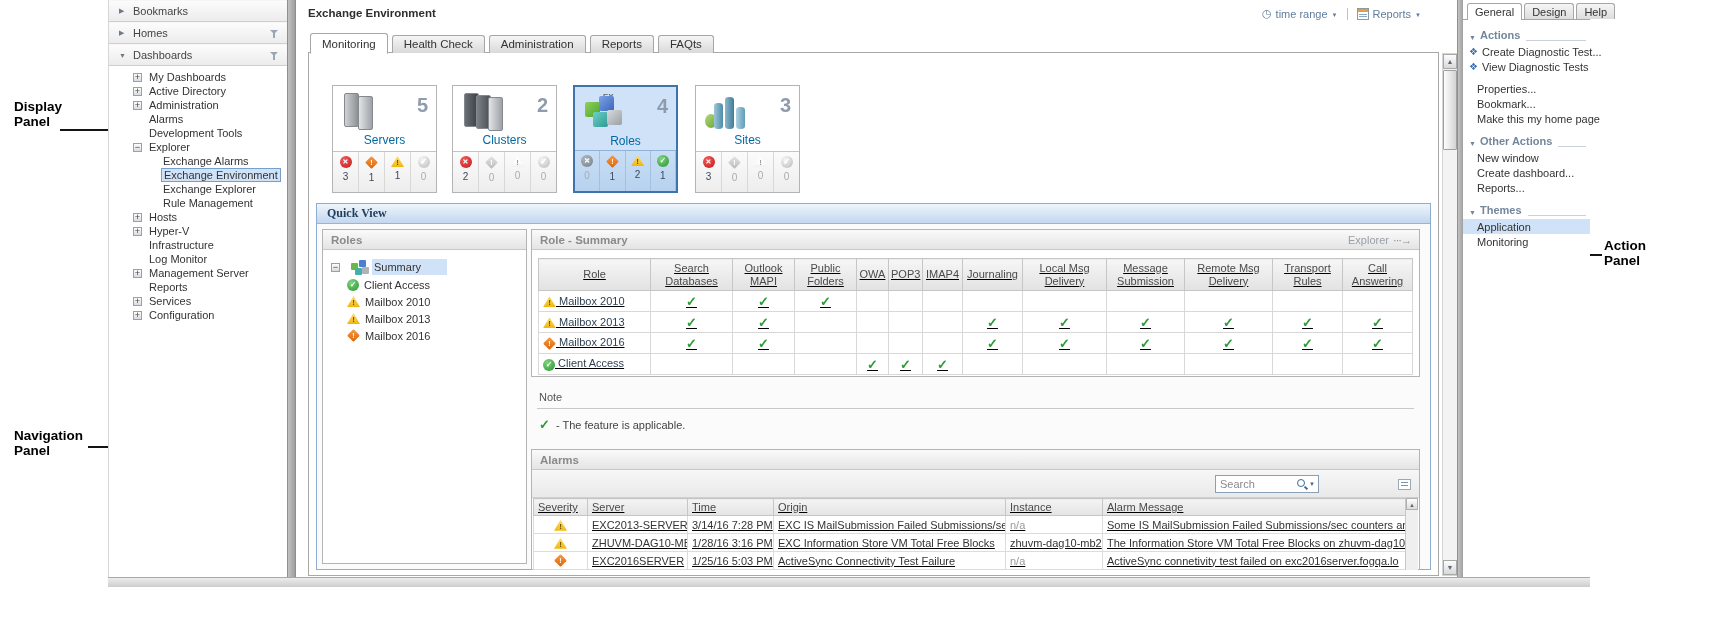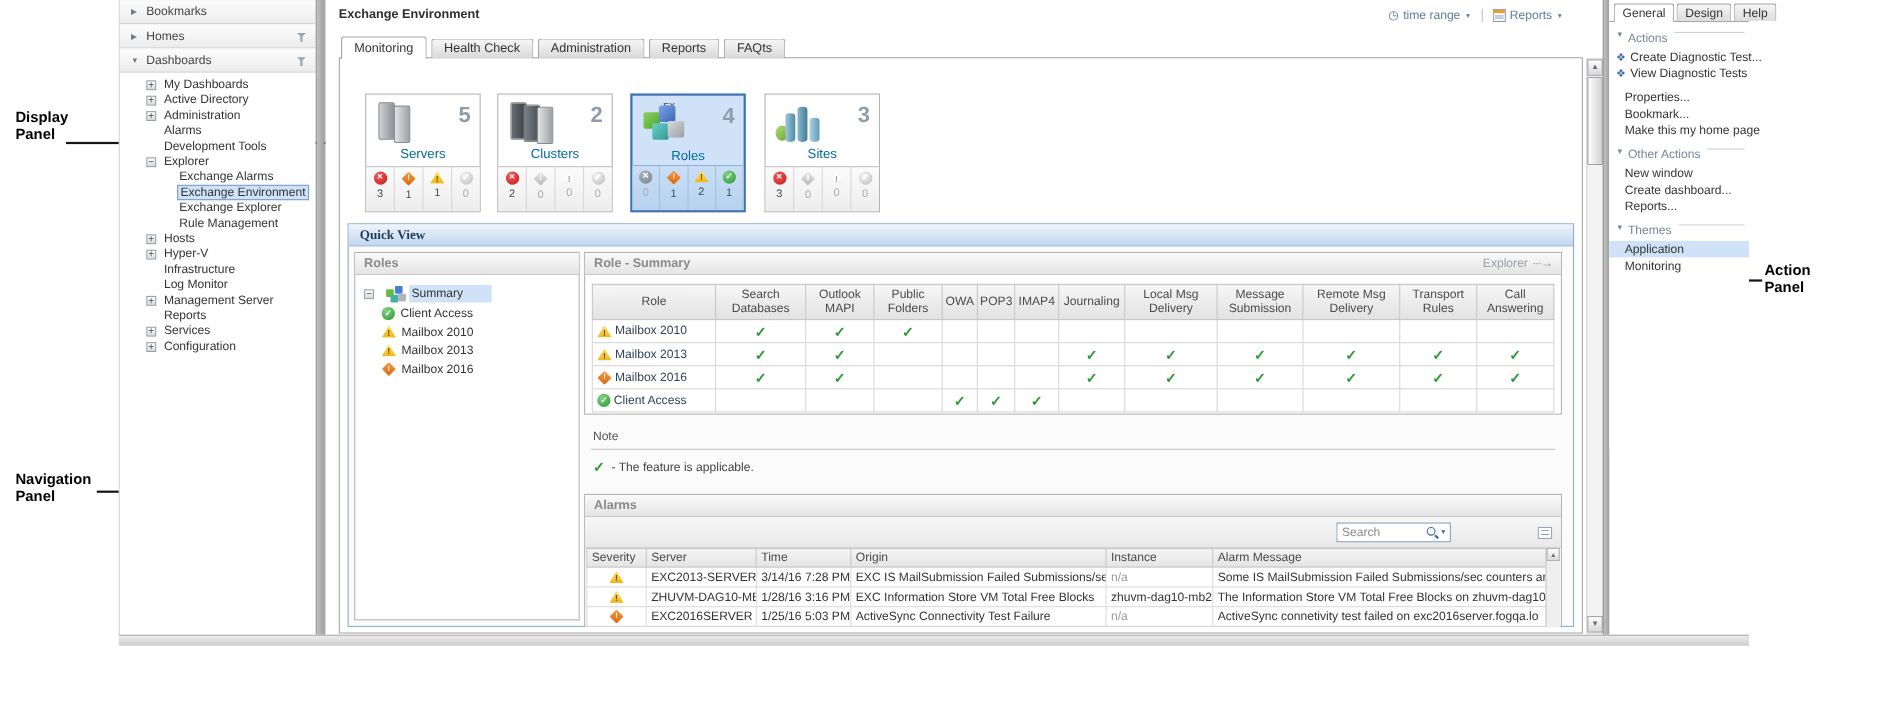--- a/index.html
+++ b/index.html
@@ -98,21 +98,21 @@
   
   .qr-root { margin:8px 0 0 8px; display:flex; align-items:center; height:18px; }
   .cubes { width:17px; height:16px; position:relative; margin:0 4px 0 4px; }
   .cubes i { position:absolute; width:7px; height:7px; border-radius:1px; }
   .cubes .a { left:0; top:4px; background:#68b844; } .cubes .b { left:8px; top:1px; background:#4a80d0; }
   .cubes .c { left:4px; top:9px; background:#44b0a8; } .cubes .d { left:11px; top:8px; background:#b0b4b8; }
   .qr-rootlbl { font-size:11px; color:#333; background:#cfe2f7; padding:2px 26px 2px 2px; }
   .qr-item { display:flex; align-items:center; gap:5px; height:17px; margin-left:24px; font-size:11px; color:#333; cursor:pointer; }
 
   
-  table { border-collapse:collapse; table-layout:fixed; }
+  table { border-collapse:collapse; table-layout:fixed;text-decoration:underline; }
   .sumtbl { position:absolute; left:6px; top:28px; width:875px; font-size:11px; }
   .sumtbl th { background:linear-gradient(#f6f6f6,#e2e2e2); border:1px solid #c6c6c6; color:#4a4a4a; font-weight:normal; height:32px; padding:0 2px; text-align:center; line-height:13px; }
   .sumtbl td { border:1px solid #d8d8d8; height:21px; text-align:center; }
   .sumtbl td.lbl { text-align:left; padding-left:4px; white-space:nowrap; color:#2f4255; }
   .check { color:#2f9b36; font-weight:bold; font-size:13px; }
 
   .note-title { font-size:11px; color:#555; }
   .note-rule { height:1px; background:#c8c8c8; }
   .note-line { font-size:11px; color:#444; display:flex; align-items:center; gap:6px; }
 
@@ -138,21 +138,21 @@
   
   .vscroll { left:1442px; top:53px; width:16px; height:523px; background:#f3f3f3; border:1px solid #d4d4d4; }
   .sb-btn { position:absolute; left:0; width:14px; height:15px; background:linear-gradient(#fdfdfd,#d8d8d8); border:1px solid #a8a8a8; text-align:center; font-size:7px; line-height:14px; color:#5a6a7a; cursor:pointer; }
   .sb-thumb { position:absolute; left:0; top:16px; width:14px; height:80px; background:linear-gradient(90deg,#fdfdfd,#d4d4d4); border:1px solid #a0a0a0; border-radius:1px; cursor:grab; }
 
   
   .apanel { left:1463px; top:0; width:127px; height:408px; background:#fff; font-size:11px; color:#333; }
   .ap-tabs { display:flex; gap:2px; padding:3px 0 0 4px; border-bottom:1px solid #a6a6a6; }
   .ap-tab { padding:2px 7px 1px; border:1px solid #a6a6a6; border-bottom:none; border-radius:3px 3px 0 0; background:linear-gradient(#f6f6f6,#dcdcdc); cursor:pointer; }
   .ap-tab.active { background:#fff; margin-bottom:-1px; padding-bottom:2px; }
-  .ap-sec { display:flex; align-items:flex-start; margin:9px 4px 3px 6px; color:#73879c; }
+  .ap-sec { display:flex; align-items:flex-end; margin:9px 4px 3px 6px; color:#73879c;font-weight:bold; }
   .ap-sec .sarr { font-size:7px; margin-right:4px; color:#73879c; }
   .ap-sec .rule { flex:1; height:1px; background:#ccd2da; margin-left:6px; }
   .ap-item { padding:1.5px 4px 1.5px 14px; cursor:pointer; white-space:nowrap; }
   .ap-item.iconic { padding-left:6px; display:flex; align-items:center; gap:4px; }
   .ap-item.sel { background:#cfe2f7; }
   .ap-gap { height:7px; }
   .dmd { color:#3f6fb0; font-size:10px; }
 
   .bottombar { left:108px; top:577px; width:1482px; height:10px; background:linear-gradient(#ececec,#cdcdcd); border-top:1px solid #a8a8a8; }
 </style>

